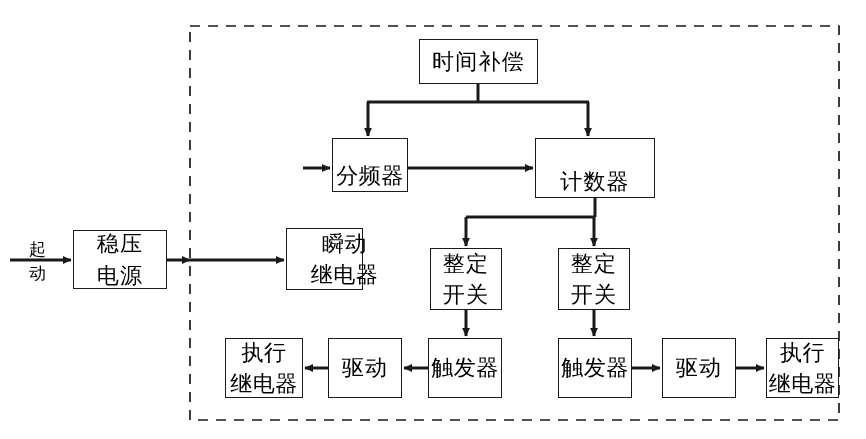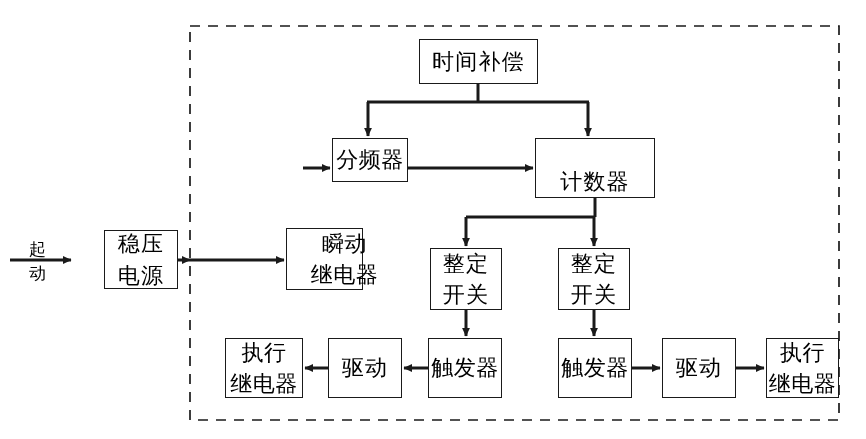--- a/index.html
+++ b/index.html
@@ -110,36 +110,36 @@
     <line x1="632" y1="368" x2="660" y2="368" stroke="#1a1a1a" stroke-width="3" marker-end="url(#arrowhead)"></line>
 
     <line x1="736" y1="368" x2="764" y2="368" stroke="#1a1a1a" stroke-width="3" marker-end="url(#arrowhead)"></line>
   </svg>
 
   <div class="free-label" style="left:18px; top:230px; width:40px; height:62px;">
     <span class="ln">起</span>
     <span class="ln">动</span>
   </div>
 
-  <div class="node-box" style="left:73px; top:230px; width:74px; height:59px;margin-left:31px;">
+  <div class="node-box" style="left:73px; top:230px; width:94px; height:59px;">
     <span class="ln">稳压</span>
     <span class="ln">电源</span>
   </div>
 
   <div class="node-box" style="left:286px; top:228px; width:77px; height:62px; letter-spacing:0.5px;padding-left:40px;">
     <span class="ln">瞬动</span>
     <span class="ln">继电器</span>
   </div>
 
   <div class="node-box" style="left:419px; top:39px; width:119px; height:45px;">
     <span class="ln">时间补偿</span>
   </div>
 
 
-  <div class="node-box" style="left:332px; top:138px; width:76px; height:44px; letter-spacing:0.5px;">
+  <div class="node-box" style="left:332px; top:138px; width:76px; height:54px; letter-spacing:0.5px;justify-content:flex-end;">
     <span class="ln">分频器</span>
   </div>
 
   <div class="node-box" style="left:535px; top:138px; width:120px; height:60px;justify-content:flex-end;">
     <span class="ln">计数器</span>
   </div>
 
   <div class="node-box" style="left:430px; top:248px; width:72px; height:62px;">
     <span class="ln">整定</span>
     <span class="ln">开关</span>

